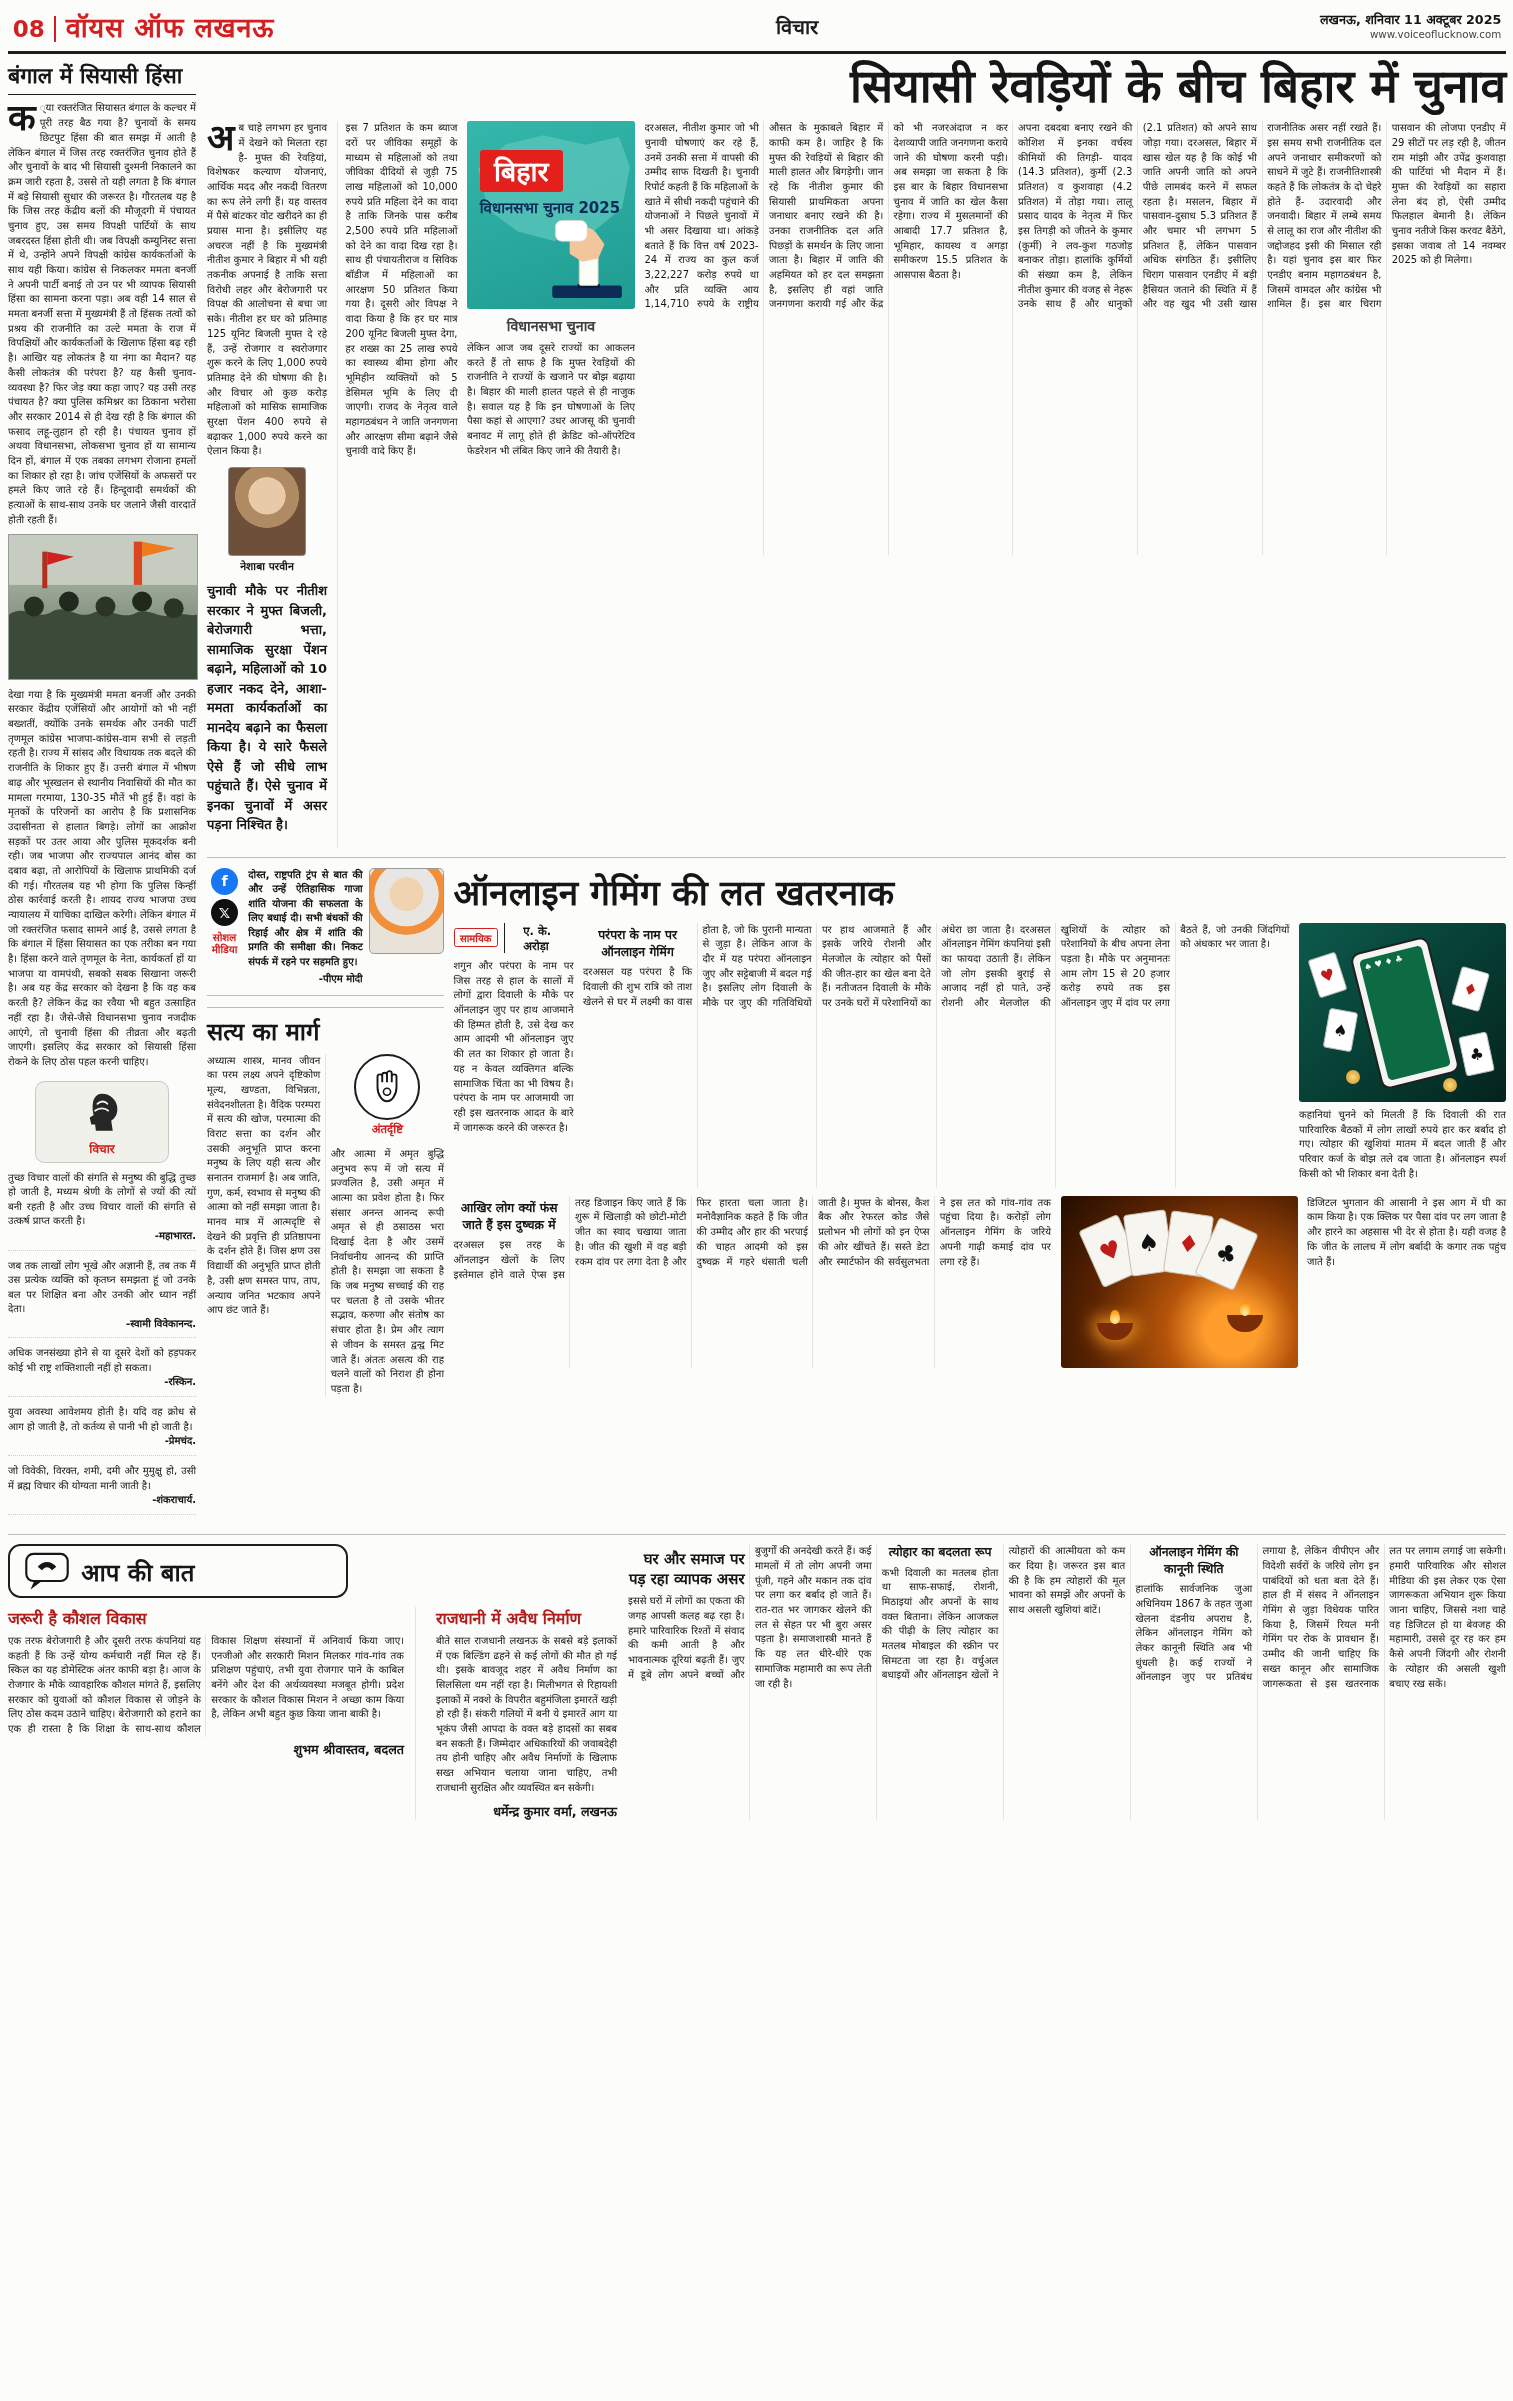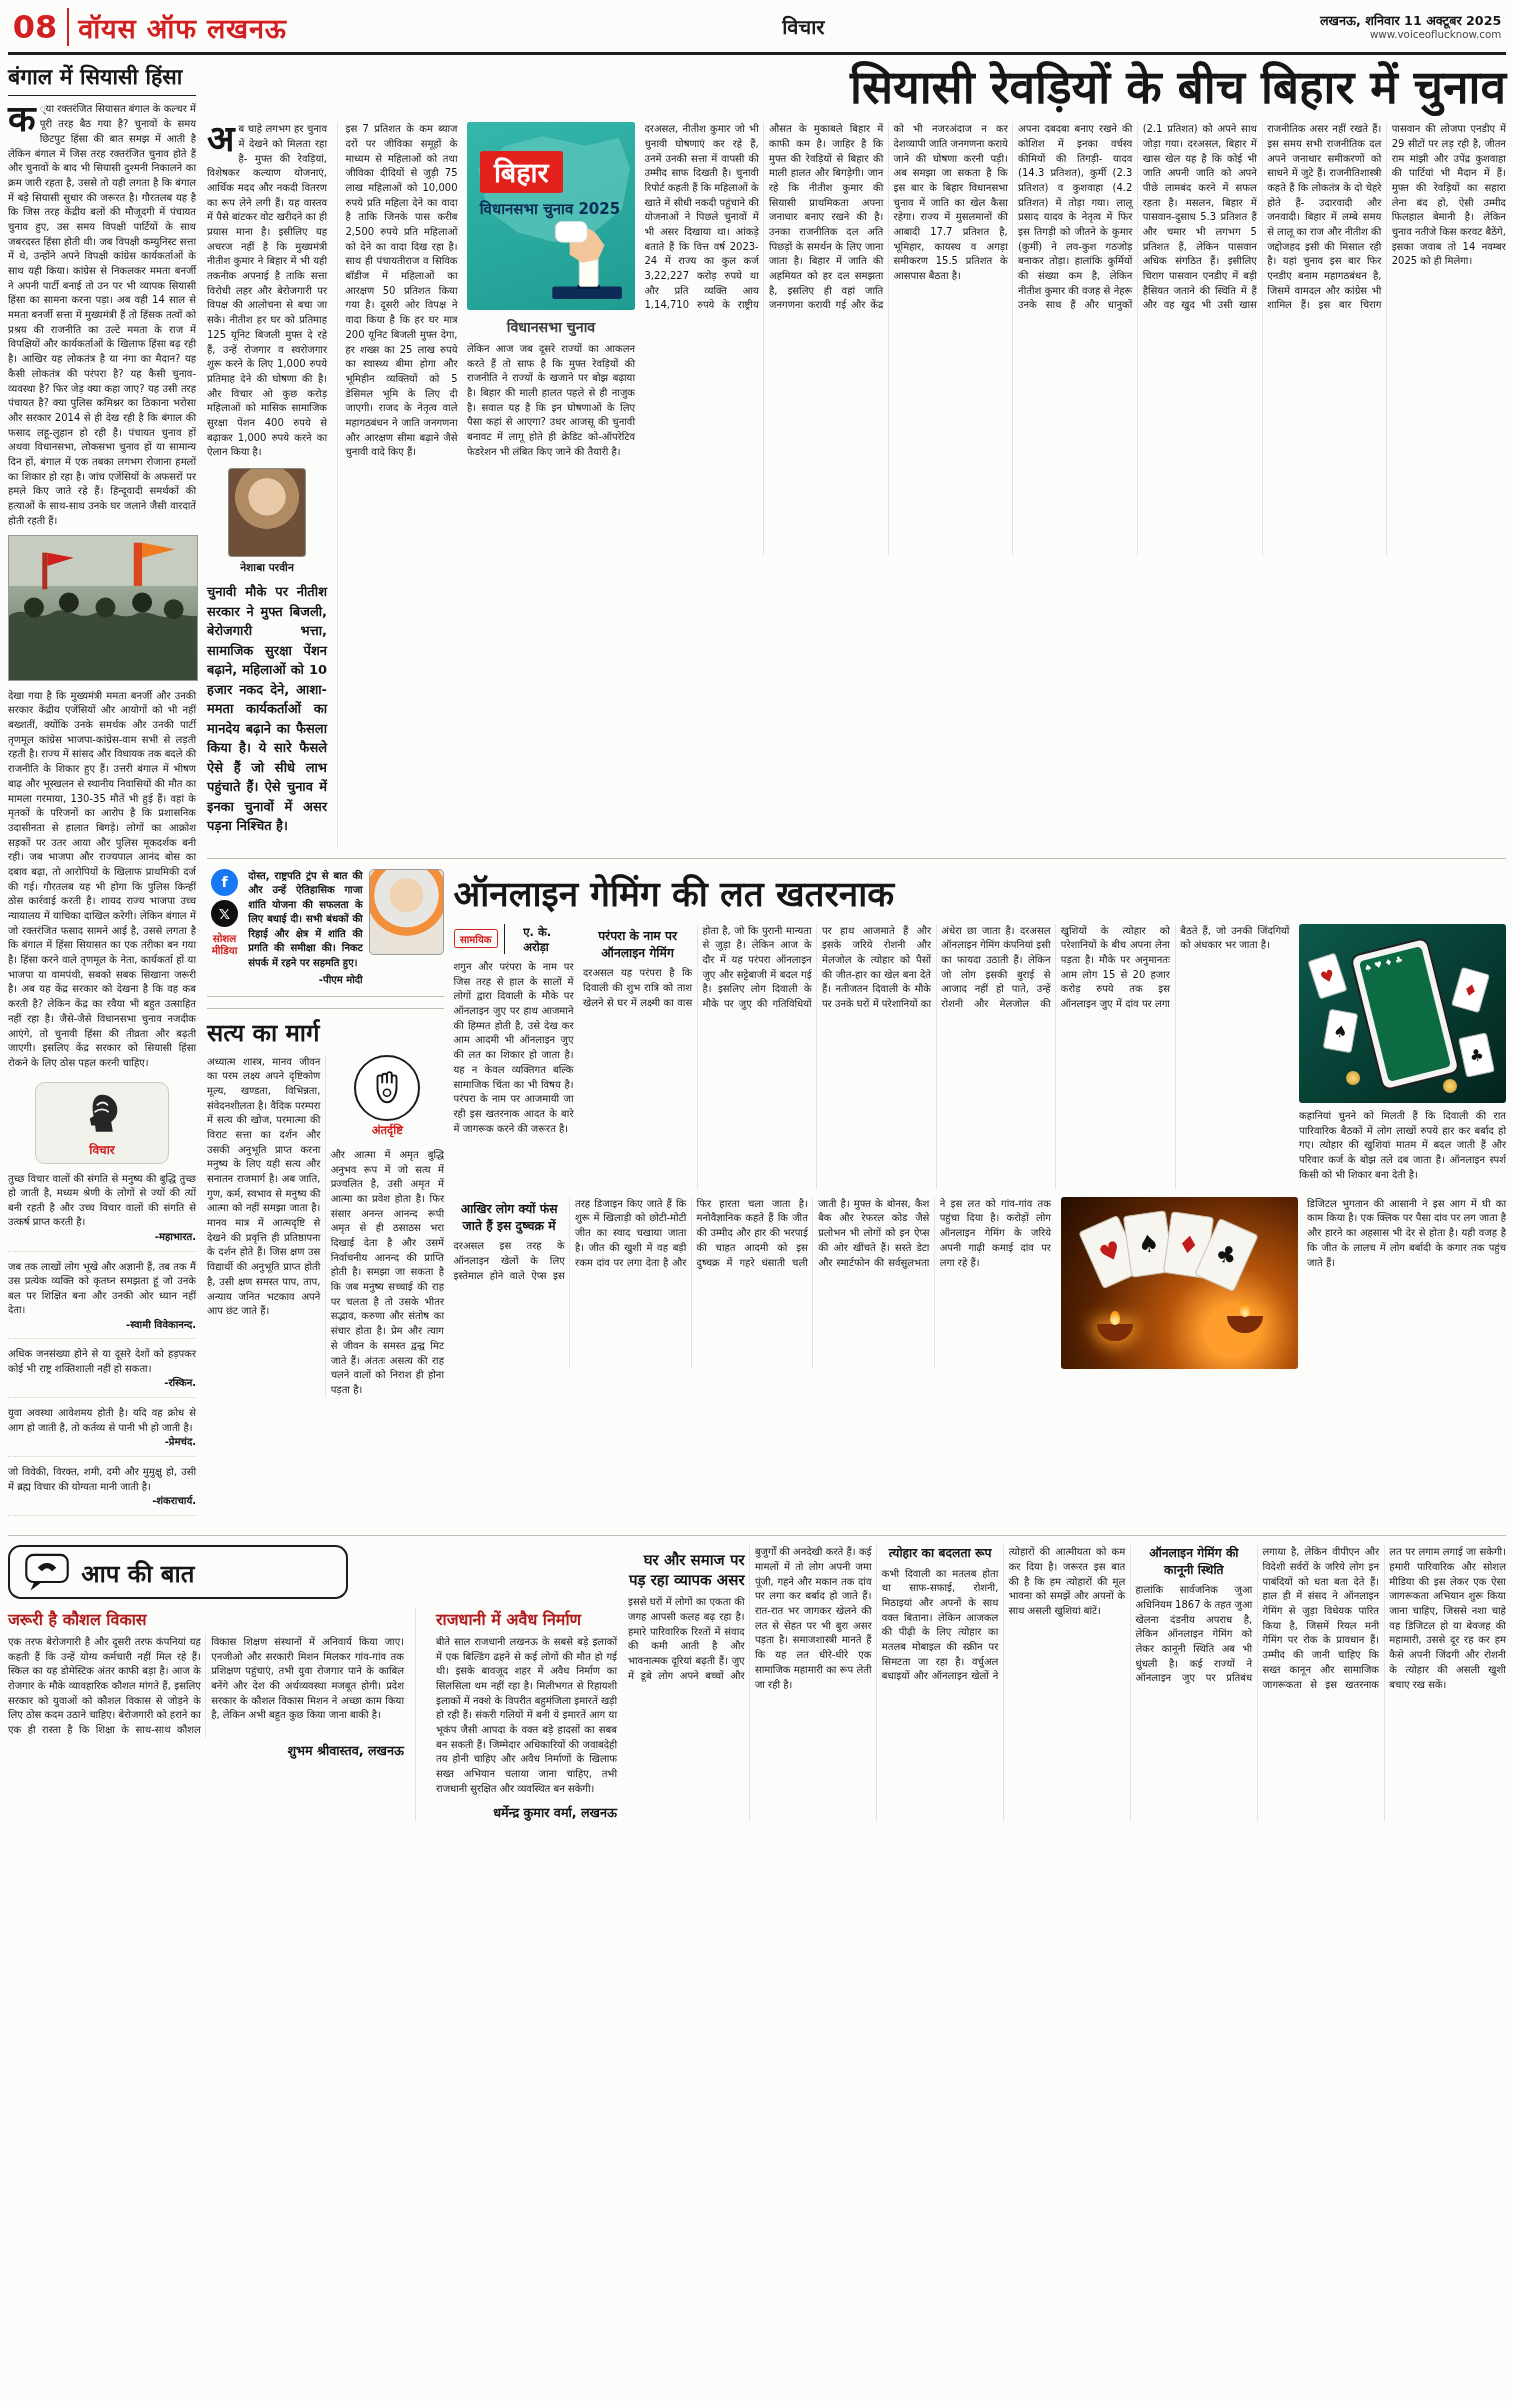--- a/index.html
+++ b/index.html
@@ -1,21 +1,21 @@
 <!DOCTYPE html>
 <html lang="hi" style="font-size:12.7px"><head>
 <meta charset="utf-8">
 <style>
   html,body{margin:0;padding:0;background:#d9d9d6}
   .page{width:1514px;min-height:2401px;margin:0 auto;background:#fcfcfa;color:#161616;
         font-family:"DejaVu Sans",sans-serif;box-sizing:border-box;padding:4.7px 8px;position:relative;overflow:hidden}
   
   .masthead{display:flex;align-items:center;justify-content:space-between;border-bottom:3.2px solid #1d1d1d;padding:3.2px 4.7px 6.3px}
   .mh-left{display:flex;align-items:baseline;gap:9.5px;color:#d21f1f}
-  .page-num{font-size:32px;font-weight:800;border-right:2.4px solid #d21f1f;padding-right:9.5px}
+  .page-num{font-size:23px;font-weight:800;border-right:2.4px solid #d21f1f;padding-right:9.5px}
   .paper-name{font-size:27px;font-weight:800;letter-spacing:0.8px}
   .mh-center{font-size:20px;font-weight:800;color:#1d1d1d}
   .mh-right{text-align:right;line-height:1.25}
   .mh-date{font-size:12.7px;font-weight:700}
   .mh-site{font-size:10.3px;color:#444}
   
   .body-txt{font-size:10px;line-height:1.47;text-align:justify;margin:0 0 6.3px}
   .dc{float:left;font-size:36px;line-height:.85;font-weight:800;padding:1.6px 4px 0 0}
   .cols{column-gap:10.3px;column-rule:0.8px solid #e3e3df;font-size:10px;line-height:1.47;text-align:justify}
   h1,h2,h3,h4{margin:0}
@@ -305,21 +305,21 @@
           <path d="M19 22c7-9 19-9 26 0l-6 5c-4.5-5.5-9.5-5.5-14 0z" fill="#161616"></path>
         </svg>
         <span class="aap-title">आप की बात</span>
       </div>
       <div class="letters">
         <div class="letter1">
           <h4 class="letter-title">जरूरी है कौशल विकास</h4>
           <div class="letter-cols cols">
             <p class="body-txt">एक तरफ बेरोजगारी है और दूसरी तरफ कंपनियां यह कहती हैं कि उन्हें योग्य कर्मचारी नहीं मिल रहे हैं। स्किल का यह डोमेस्टिक अंतर काफी बड़ा है। आज के रोजगार के मौके व्यावहारिक कौशल मांगते हैं, इसलिए सरकार को युवाओं को कौशल विकास से जोड़ने के लिए ठोस कदम उठाने चाहिए। बेरोजगारी को हराने का एक ही रास्ता है कि शिक्षा के साथ-साथ कौशल विकास शिक्षण संस्थानों में अनिवार्य किया जाए। एनजीओ और सरकारी मिशन मिलकर गांव-गांव तक प्रशिक्षण पहुंचाएं, तभी युवा रोजगार पाने के काबिल बनेंगे और देश की अर्थव्यवस्था मजबूत होगी। प्रदेश सरकार के कौशल विकास मिशन ने अच्छा काम किया है, लेकिन अभी बहुत कुछ किया जाना बाकी है।</p>
           </div>
-          <span class="sig">शुभम श्रीवास्तव, लखनऊ</span>
+          <span class="sig">शुभम श्रीवास्तव, बदलत</span>
         </div>
         <div class="letter2">
           <h4 class="letter-title">राजधानी में अवैध निर्माण</h4>
           <p class="body-txt">बीते साल राजधानी लखनऊ के सबसे बड़े इलाकों में एक बिल्डिंग ढहने से कई लोगों की मौत हो गई थी। इसके बावजूद शहर में अवैध निर्माण का सिलसिला थम नहीं रहा है। मिलीभगत से रिहायशी इलाकों में नक्शे के विपरीत बहुमंजिला इमारतें खड़ी हो रही हैं। संकरी गलियों में बनी ये इमारतें आग या भूकंप जैसी आपदा के वक्त बड़े हादसों का सबब बन सकती हैं। जिम्मेदार अधिकारियों की जवाबदेही तय होनी चाहिए और अवैध निर्माणों के खिलाफ सख्त अभियान चलाया जाना चाहिए, तभी राजधानी सुरक्षित और व्यवस्थित बन सकेगी।</p>
           <span class="sig">धर्मेन्द्र कुमार वर्मा, लखनऊ</span>
         </div>
       </div>
     </section>
 
     <section class="gaming-cont">

